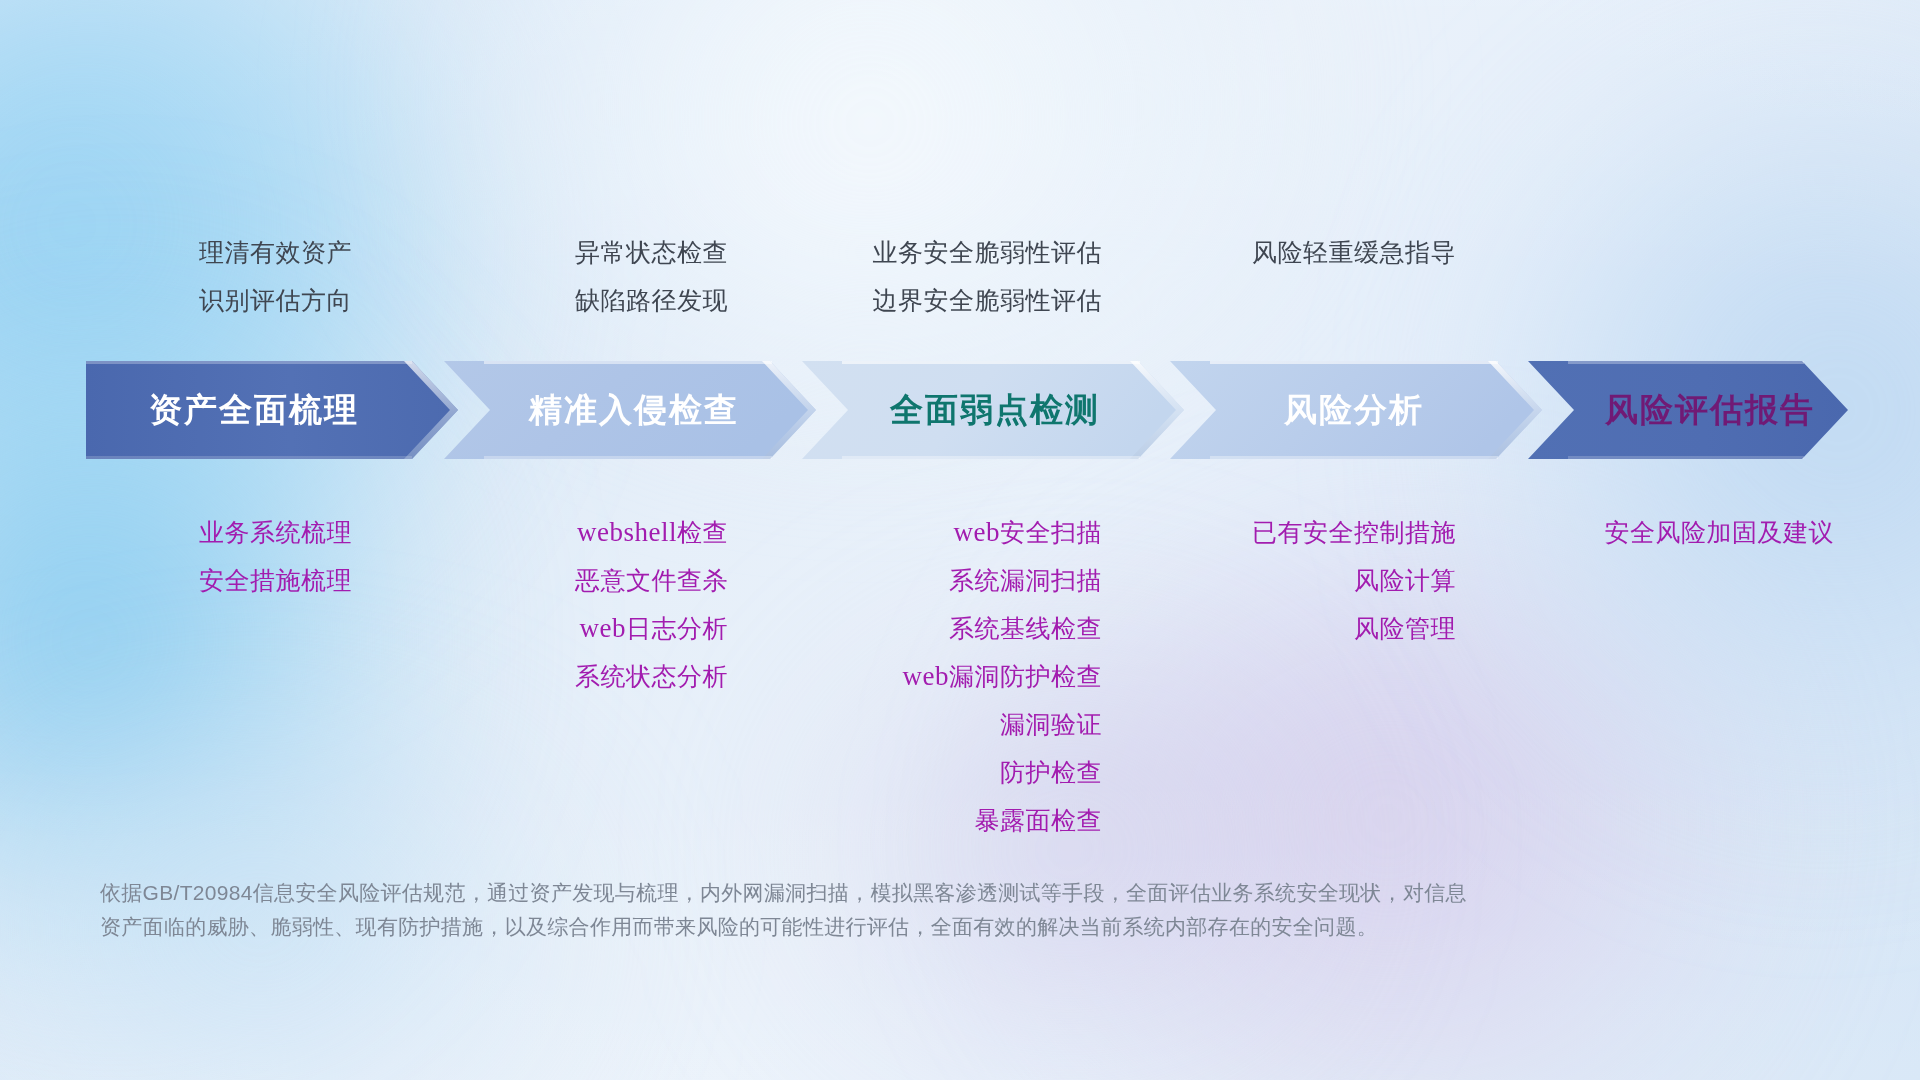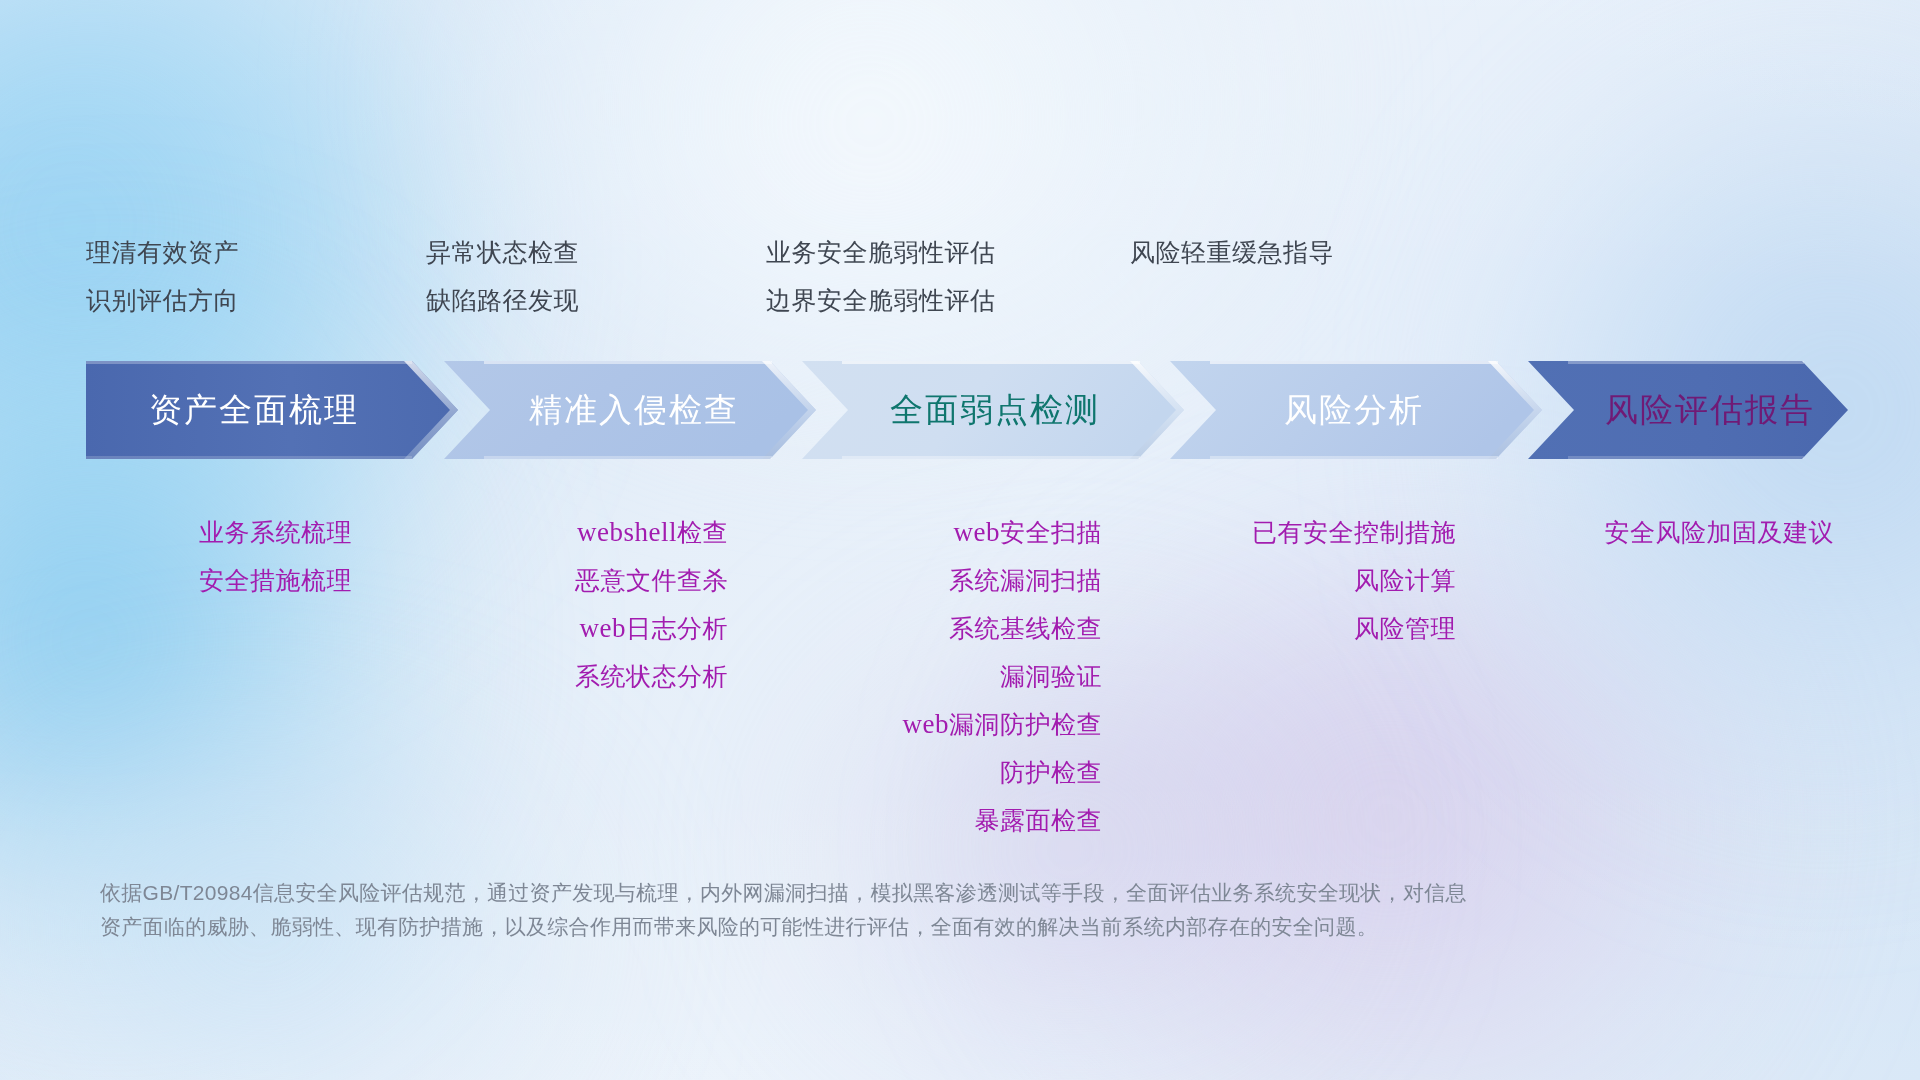--- a/index.html
+++ b/index.html
@@ -90,21 +90,21 @@
     position: absolute;
     left: 86px;
     width: 1748px;
     display: grid;
     grid-template-columns: 340px 340px 350px 340px 378px;
   }
 
   
   .row-top { top: 228px; }
   .row-top .cell {
-    text-align: left;
+    text-align: right;
     color: #3f4651;
     font-size: 25px;
     line-height: 48px;
     letter-spacing: 0.5px;
   }
   .row-top .cell.col-1 { padding-right: 74px; }
   .row-top .cell.col-2 { padding-right: 38px; }
   .row-top .cell.col-3 { padding-right: 14px; }
   .row-top .cell.col-4 { padding-left: 14px; }
   .row-top .cell.col-5 { padding-left: 30px; }
@@ -141,21 +141,21 @@
     height: 98px;
     display: flex;
     align-items: center;
     justify-content: center;
     box-sizing: border-box;
   }
   .chev .txt {
     position: relative;
     z-index: 3;
     font-size: 33px;
-    font-weight: normal;
+    font-weight: bold;
     letter-spacing: 2px;
     white-space: nowrap;
   }
 
   .c1 { left: 0px;    width: 372px; }
   .c2 { left: 358px;  width: 372px; }
   .c3 { left: 716px;  width: 382px; }
   .c4 { left: 1084px; width: 372px; }
   .c5 { left: 1442px; width: 320px; }
 
@@ -336,22 +336,22 @@
       <div class="cell col-2">
         <span class="lbl"><span class="latin">webshell</span><span>检查</span></span>
         <span class="lbl"><span class="latin"></span><span>恶意文件查杀</span></span>
         <span class="lbl"><span class="latin">web</span><span>日志分析</span></span>
         <span class="lbl"><span class="latin"></span><span>系统状态分析</span></span>
       </div>
       <div class="cell col-3">
         <span class="lbl"><span class="latin">web</span><span>安全扫描</span></span>
         <span class="lbl"><span class="latin"></span><span>系统漏洞扫描</span></span>
         <span class="lbl"><span class="latin"></span><span>系统基线检查</span></span>
+        <span class="lbl"><span class="latin">web</span><span>漏洞防护检查</span></span>
         <span class="lbl"><span class="latin"></span><span>漏洞验证</span></span>
-        <span class="lbl"><span class="latin">web</span><span>漏洞防护检查</span></span>
         <span class="lbl"><span class="latin"></span><span>防护检查</span></span>
         <span class="lbl"><span class="latin"></span><span>暴露面检查</span></span>
       </div>
       <div class="cell col-4">
         <span class="lbl"><span class="latin"></span><span>已有安全控制措施</span></span>
         <span class="lbl"><span class="latin"></span><span>风险计算</span></span>
         <span class="lbl"><span class="latin"></span><span>风险管理</span></span>
       </div>
       <div class="cell col-5">
         <span class="lbl"><span class="latin"></span><span>安全风险加固及建议</span></span>

